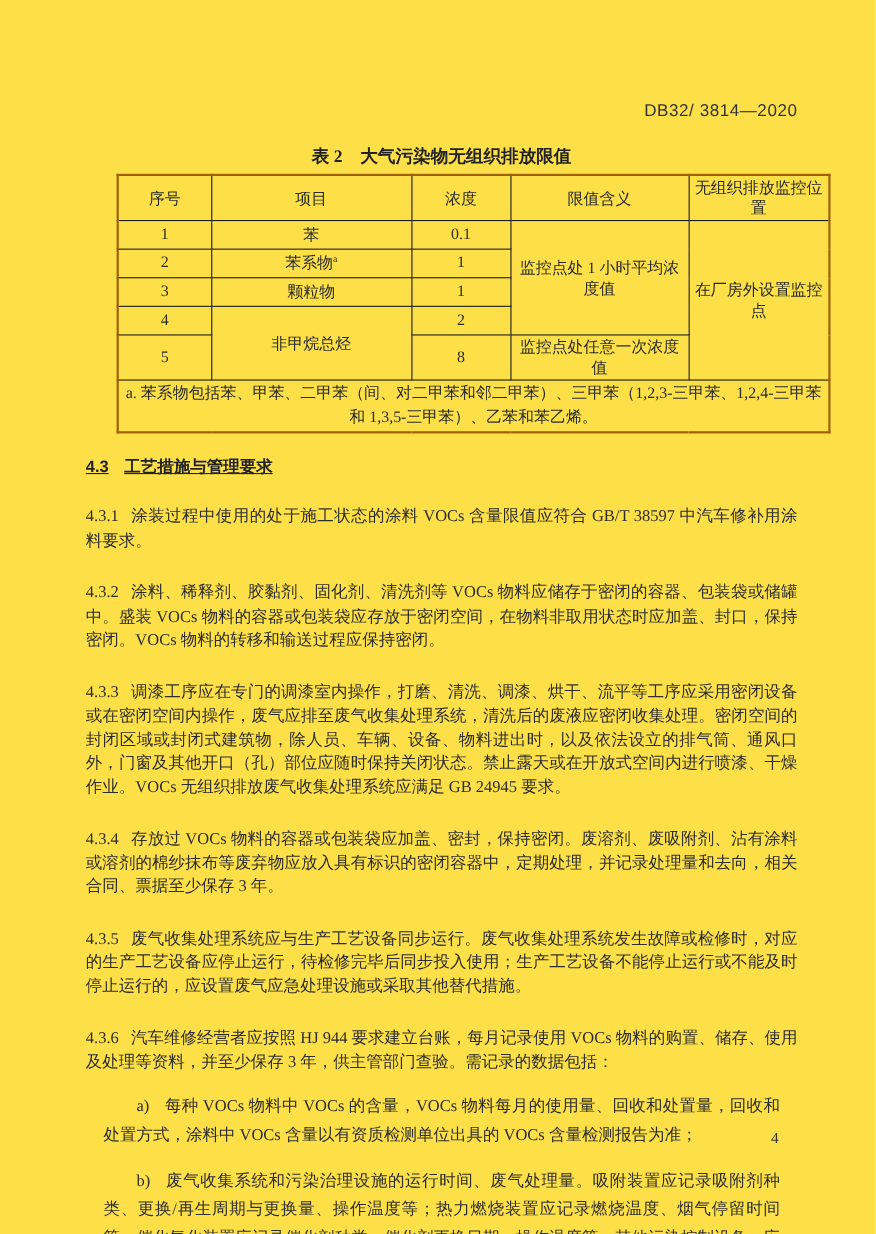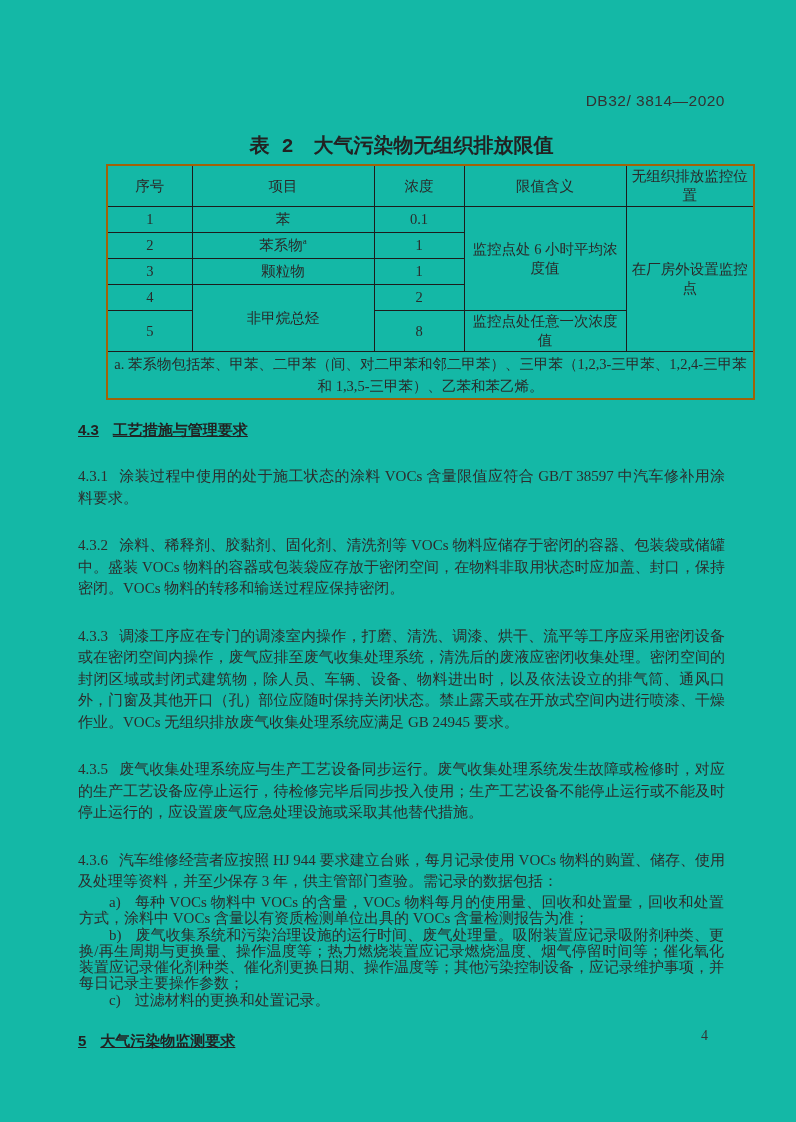--- a/index.html
+++ b/index.html
@@ -1,41 +1,41 @@
 <!DOCTYPE html>
 <html><head>
 <meta charset="utf-8">
 <style>
   html,body { margin:0; padding:0; background:#e8e8e8; }
   .page {
     position:relative;
     width:796px; height:1122px;
     margin:0 auto;
-    background:#14b8a6;
+    background:#fde047;
     font-family:"Liberation Serif","DejaVu Serif",serif;
     color:#2d2d2d;
     overflow:hidden;
     box-sizing:border-box;
   }
   .content { padding:92px 71px 0 78px; }
 
   .doc-number {
     text-align:right;
     font-size:15.5px;
     letter-spacing:0.5px;
     font-family:"Liberation Sans","DejaVu Sans",sans-serif;
     color:#333;
   }
 
   .table-title {
     margin-top:22px;
     text-align:center;
-    font-family:Liberation Mono, monospace;
+    font-family:Liberation Serif, serif;
     font-weight:bold;
-    font-size:20px;
+    font-size:16px;
     color:#222;
   }
 
   .unit-line {
     margin-top:16px;
     text-align:right;
     font-size:15px;
     color:#222;
   }
   .unit-line sup { font-size:10px; }
@@ -82,23 +82,23 @@
   .para {
     margin:26px 0 0 0;
     font-size:15px;
     line-height:21.5px;
     text-align:justify;
     color:#2d2d2d;
   }
   .para .pnum { margin-right:11px; }
 
   .sub-item {
-    margin:1px;
+    margin:16px;
     font-size:15px;
-    line-height:16px;
+    line-height:26px;
     text-align:justify;
     text-indent:2em;
     color:#2d2d2d;
   }
   .sub-item .ilabel { margin-right:14px; }
 
   .section-heading.last { margin-top:24px; }
 
   .page-number {
     position:absolute;
@@ -134,21 +134,21 @@
           <th>浓度</th>
           <th>限值含义</th>
           <th>无组织排放监控位置</th>
         </tr>
       </thead>
       <tbody>
         <tr>
           <td>1</td>
           <td>苯</td>
           <td>0.1</td>
-          <td rowspan="4">监控点处 6 小时平均浓度值</td>
+          <td rowspan="4">监控点处 1 小时平均浓度值</td>
           <td rowspan="5">在厂房外设置监控点</td>
         </tr>
         <tr>
           <td>2</td>
           <td><span>苯系物</span><sup>a</sup></td>
           <td>1</td>
         </tr>
         <tr>
           <td>3</td>
           <td>颗粒物</td>
@@ -171,20 +171,21 @@
     </table>
 
     <div class="section-heading"><span class="snum">4.3</span><span>工艺措施与管理要求</span></div>
 
     <p class="para"><span class="pnum">4.3.1</span><span>涂装过程中使用的处于施工状态的涂料 VOCs 含量限值应符合 GB/T 38597 中汽车修补用涂料要求。</span></p>
 
     <p class="para"><span class="pnum">4.3.2</span><span>涂料、稀释剂、胶黏剂、固化剂、清洗剂等 VOCs 物料应储存于密闭的容器、包装袋或储罐中。盛装 VOCs 物料的容器或包装袋应存放于密闭空间，在物料非取用状态时应加盖、封口，保持密闭。VOCs 物料的转移和输送过程应保持密闭。</span></p>
 
     <p class="para"><span class="pnum">4.3.3</span><span>调漆工序应在专门的调漆室内操作，打磨、清洗、调漆、烘干、流平等工序应采用密闭设备或在密闭空间内操作，废气应排至废气收集处理系统，清洗后的废液应密闭收集处理。密闭空间的封闭区域或封闭式建筑物，除人员、车辆、设备、物料进出时，以及依法设立的排气筒、通风口外，门窗及其他开口（孔）部位应随时保持关闭状态。禁止露天或在开放式空间内进行喷漆、干燥作业。VOCs 无组织排放废气收集处理系统应满足 GB 24945 要求。</span></p>
 
+    <p class="para"><span class="pnum">4.3.4</span><span>存放过 VOCs 物料的容器或包装袋应加盖、密封，保持密闭。废溶剂、废吸附剂、沾有涂料或溶剂的棉纱抹布等废弃物应放入具有标识的密闭容器中，定期处理，并记录处理量和去向，相关合同、票据至少保存 3 年。</span></p>
 
     <p class="para"><span class="pnum">4.3.5</span><span>废气收集处理系统应与生产工艺设备同步运行。废气收集处理系统发生故障或检修时，对应的生产工艺设备应停止运行，待检修完毕后同步投入使用；生产工艺设备不能停止运行或不能及时停止运行的，应设置废气应急处理设施或采取其他替代措施。</span></p>
 
     <p class="para"><span class="pnum">4.3.6</span><span>汽车维修经营者应按照 HJ 944 要求建立台账，每月记录使用 VOCs 物料的购置、储存、使用及处理等资料，并至少保存 3 年，供主管部门查验。需记录的数据包括：</span></p>
 
     <p class="sub-item"><span class="ilabel">a)</span><span>每种 VOCs 物料中 VOCs 的含量，VOCs 物料每月的使用量、回收和处置量，回收和处置方式，涂料中 VOCs 含量以有资质检测单位出具的 VOCs 含量检测报告为准；</span></p>
     <p class="sub-item"><span class="ilabel">b)</span><span>废气收集系统和污染治理设施的运行时间、废气处理量。吸附装置应记录吸附剂种类、更换/再生周期与更换量、操作温度等；热力燃烧装置应记录燃烧温度、烟气停留时间等；催化氧化装置应记录催化剂种类、催化剂更换日期、操作温度等；其他污染控制设备，应记录维护事项，并每日记录主要操作参数；</span></p>
     <p class="sub-item"><span class="ilabel">c)</span><span>过滤材料的更换和处置记录。</span></p>
 
     <div class="section-heading last"><span class="snum">5</span><span>大气污染物监测要求</span></div>

